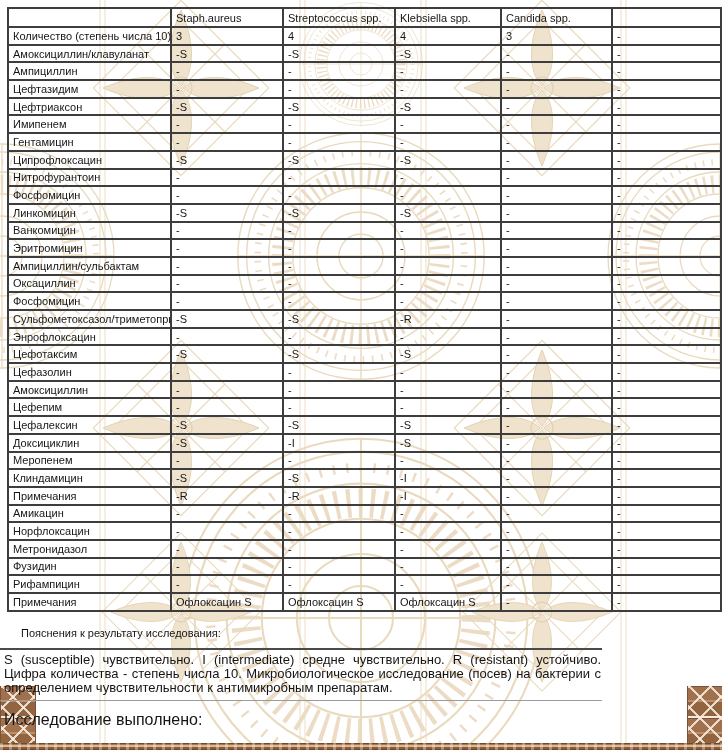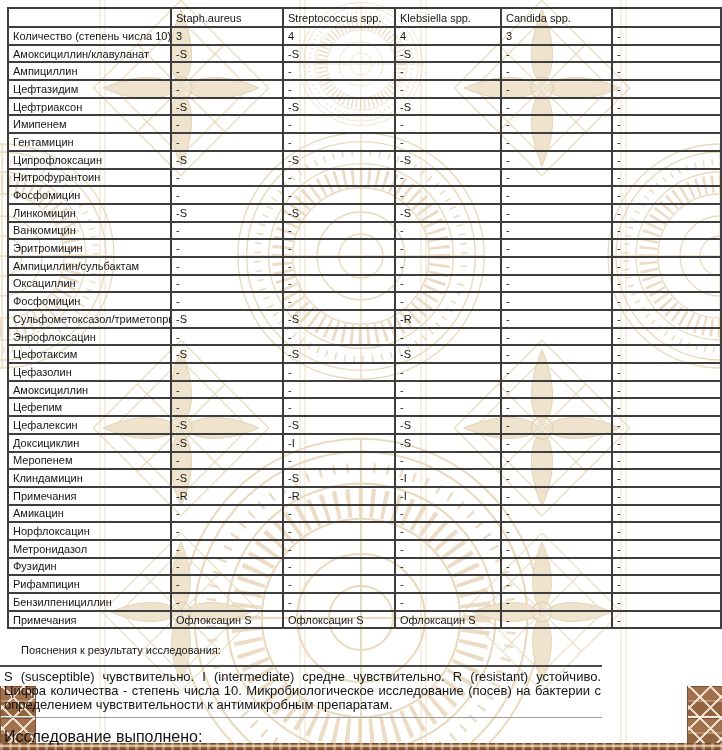--- a/index.html
+++ b/index.html
@@ -375,28 +375,20 @@
         </tr>
         <tr>
           <td>Рифампицин</td>
           <td>-</td>
           <td>-</td>
           <td>-</td>
           <td>-</td>
           <td>-</td>
         </tr>
         <tr>
-          <td>Бензилпенициллин</td>
-          <td>-</td>
-          <td>-</td>
-          <td>-</td>
-          <td>-</td>
-          <td>-</td>
-        </tr>
-        <tr>
           <td>Примечания</td>
           <td>Офлоксацин S</td>
           <td>Офлоксацин S</td>
           <td>Офлоксацин S</td>
           <td>-</td>
           <td>-</td>
         </tr>
       </tbody>
   </table>
 

